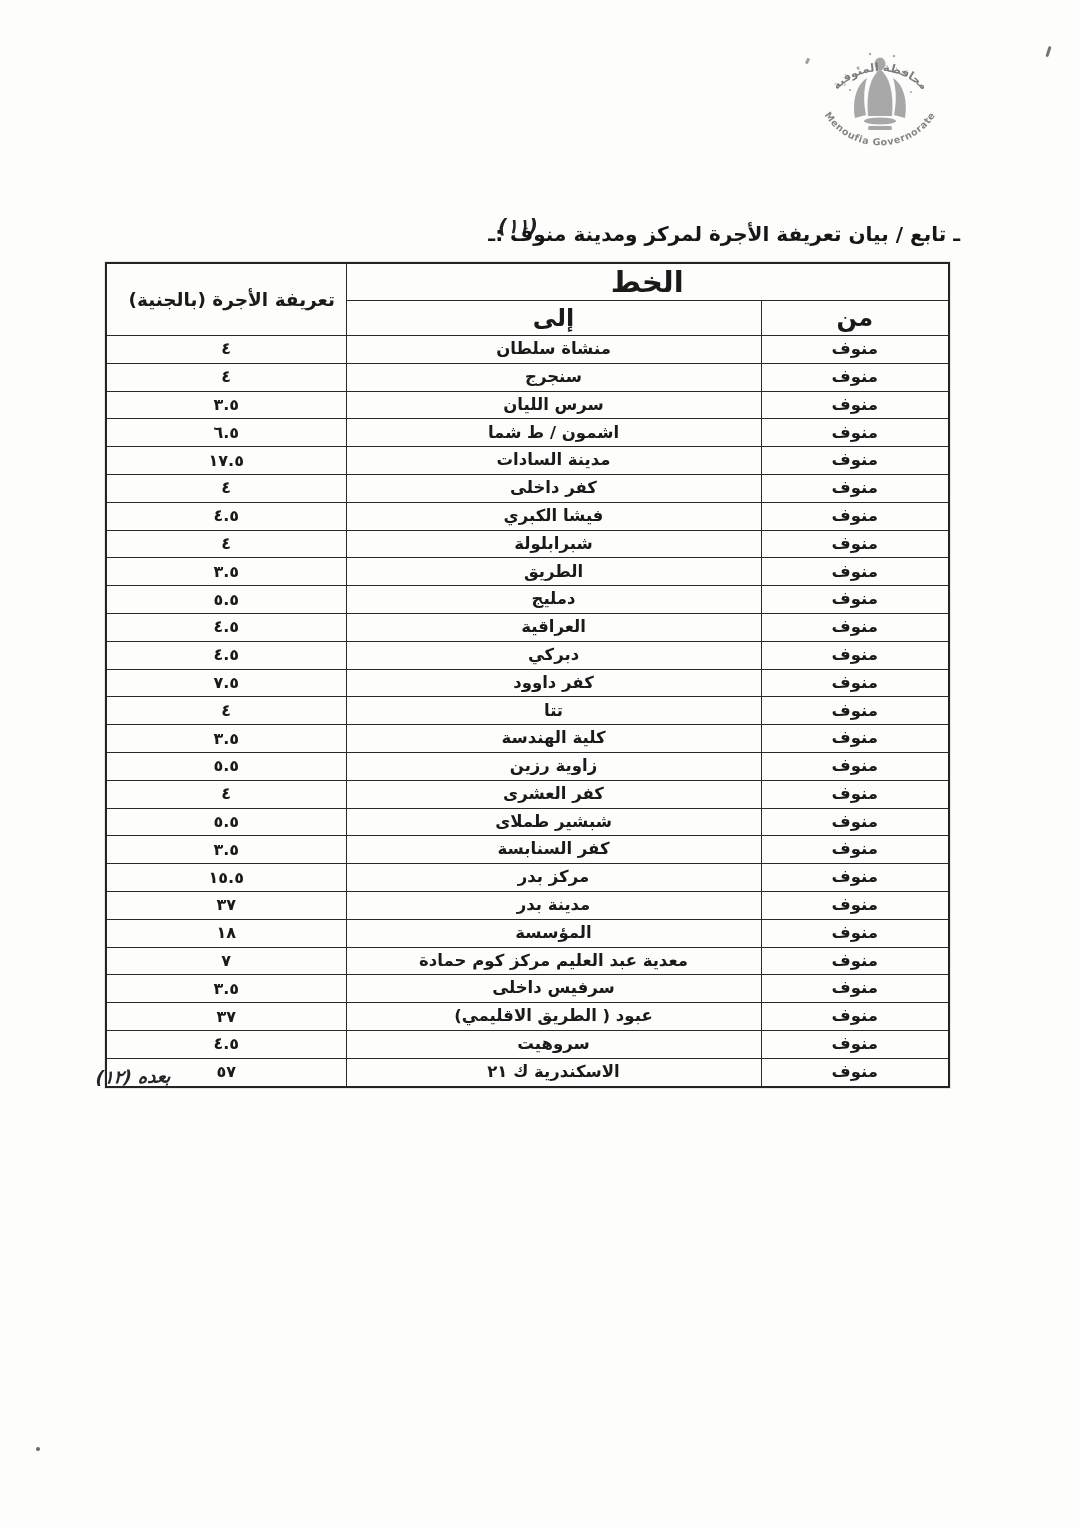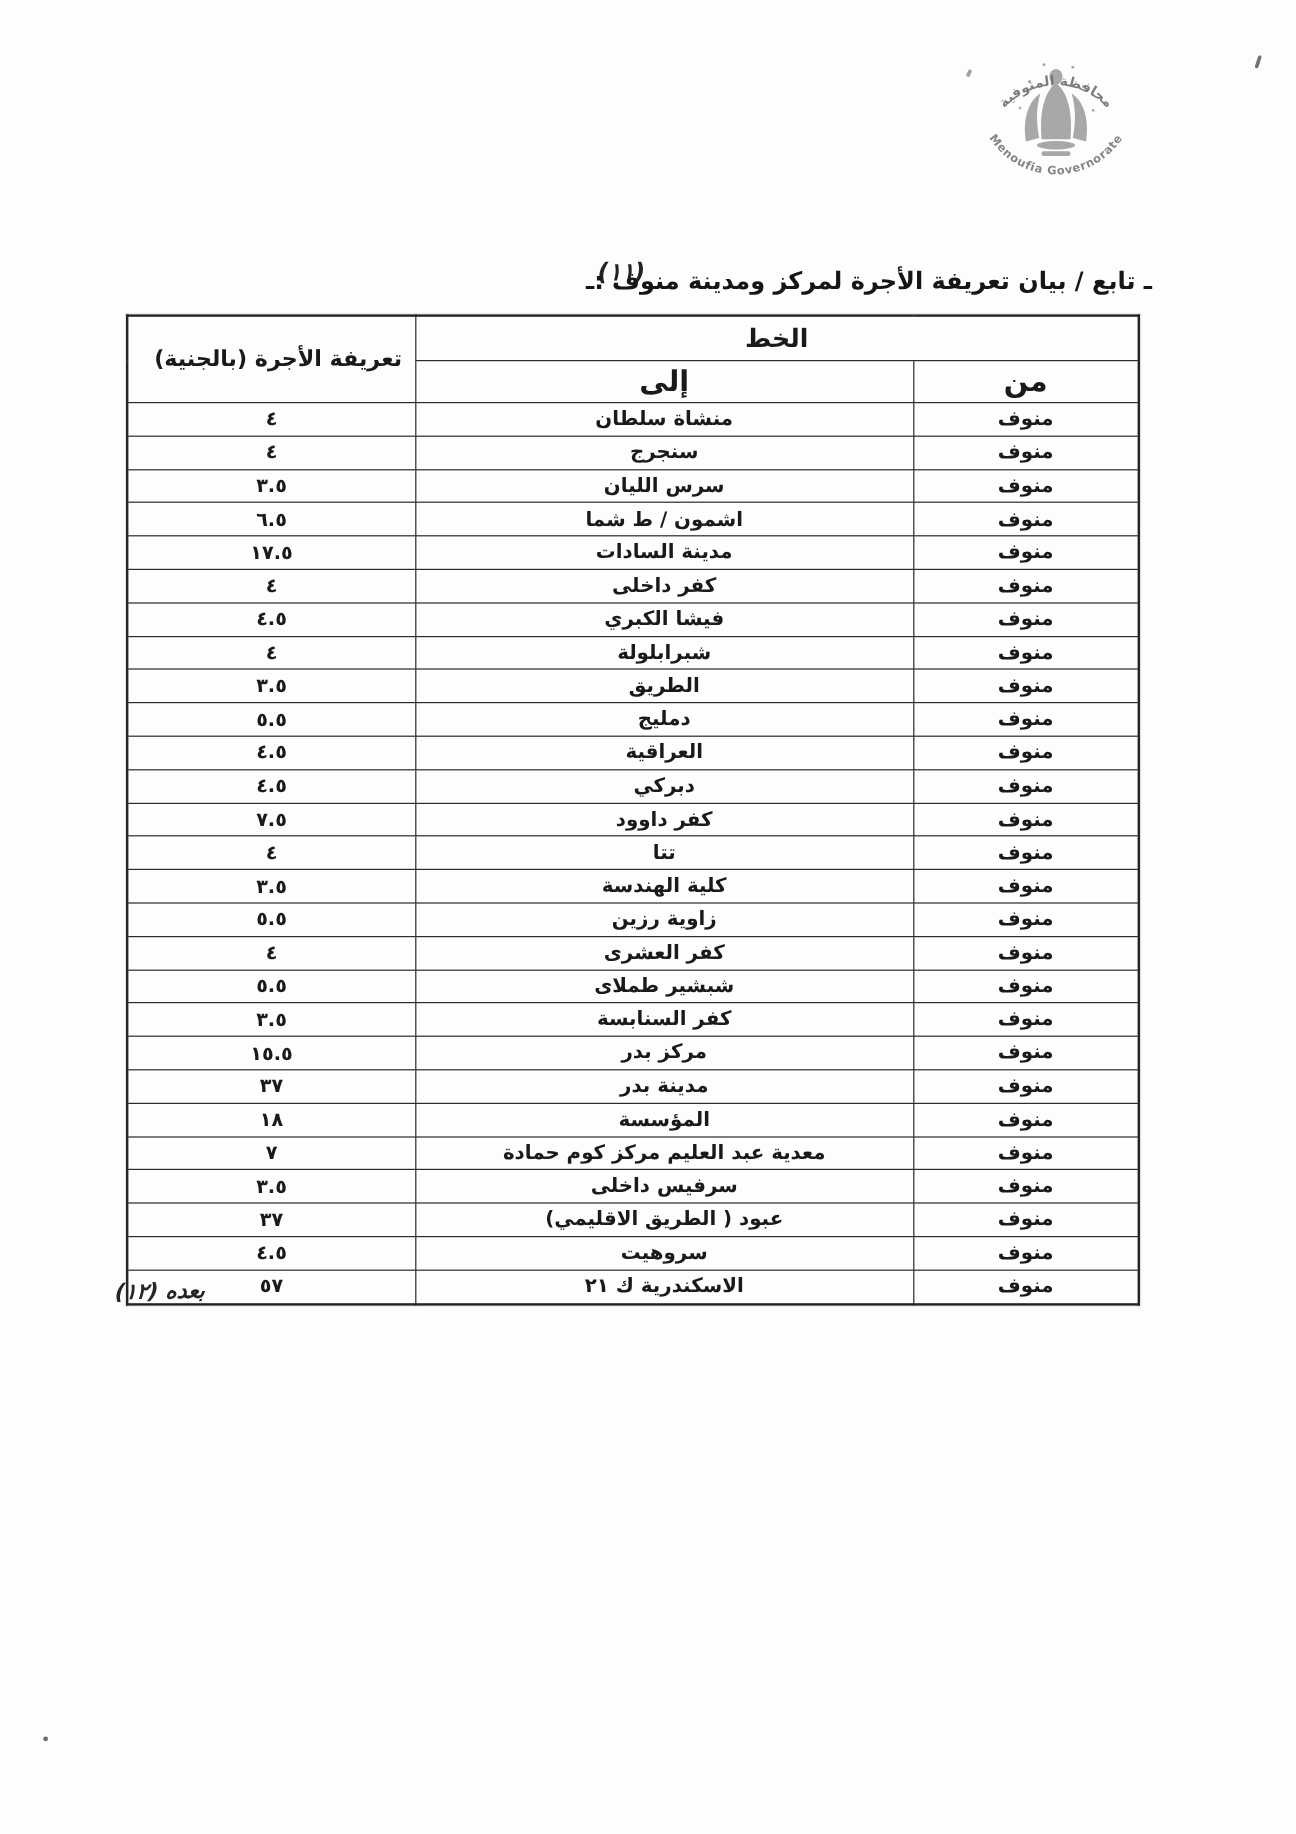--- a/index.html
+++ b/index.html
@@ -67,21 +67,21 @@
     padding: 0 4px;
     text-align: center;
     vertical-align: middle;
     font-weight: bold;
     color: #1a1a1a;
     overflow: hidden;
     white-space: nowrap;
   }
   .fare-table { border: 2.4px solid #242424; box-shadow: 0 0 0 1px #8a8a8a33; }
 
-  .fare-table .th-line { height: 36px; font-size: 21px; margin-left: 41px; }
+  .fare-table .th-line { height: 36px; font-size: 29px; margin-left: 41px; }
   .fare-table .th-sub  { height: 34px; font-size: 24px; }
   .fare-table .th-fare { font-size: 18.5px; padding-left: 15px; }
   .fare-table td { height: 26.8px; font-size: 16.5px; line-height: 1; }
   .fare-table td.fare-cell { font-size: 16px; letter-spacing: 1px; }
 
   
   .footer-note {
     position: absolute;
     left: 96px; top: 1066px;
     direction: rtl;

